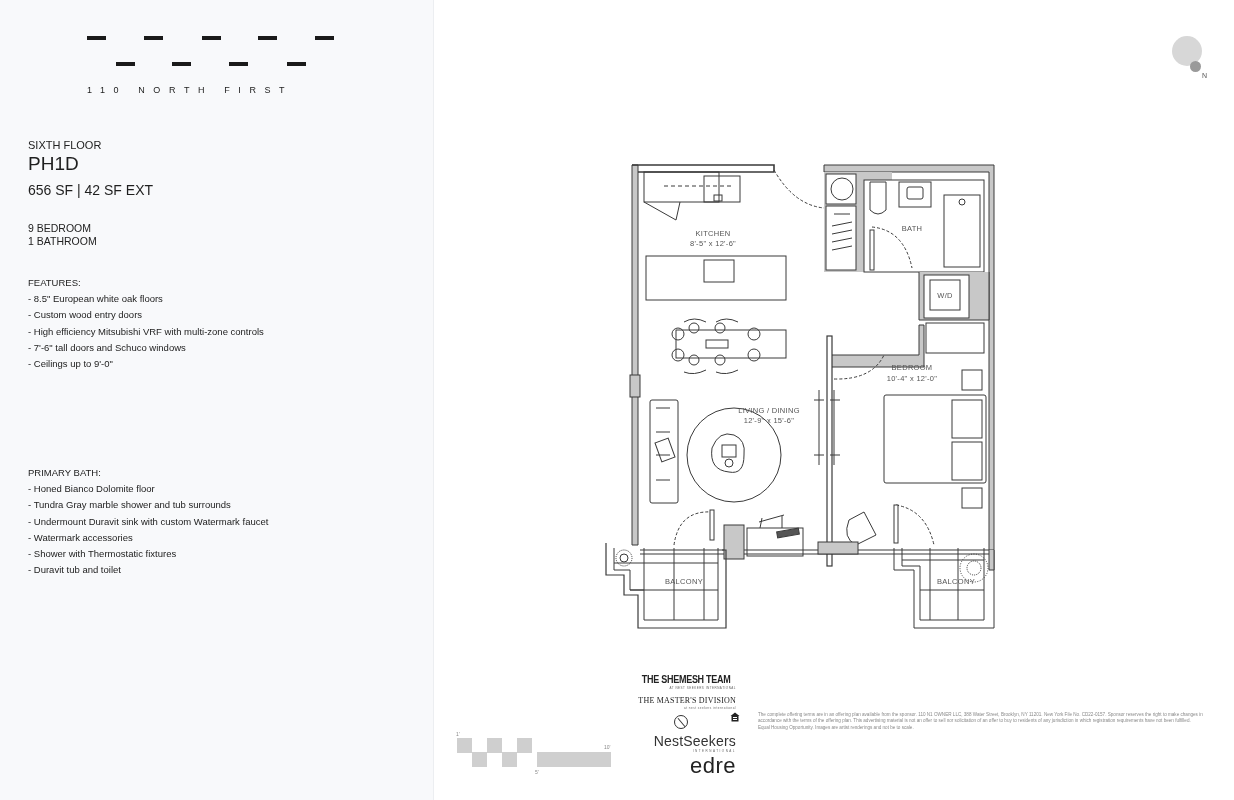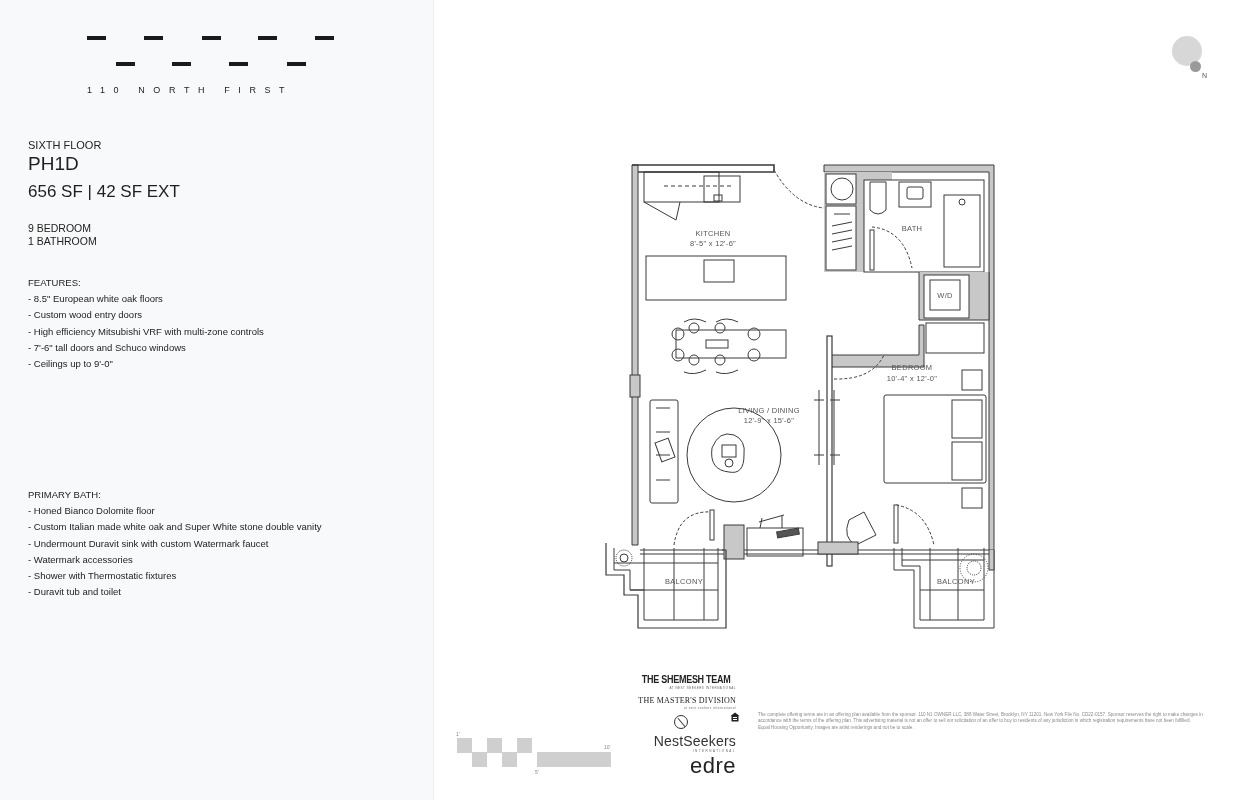--- a/index.html
+++ b/index.html
@@ -13,21 +13,21 @@
   }
   .logo-dashes { position: absolute; left: 87px; top: 36px; width: 250px; height: 40px; }
   .logo-dashes span { position: absolute; width: 19px; height: 4px; background: #1a1a1a; }
   .logo-text {
     position: absolute; left: 87px; top: 85px;
     font-size: 9px; letter-spacing: 8.6px; color: #222; white-space: nowrap;
   }
 
   .unit-floor { position: absolute; left: 28px; top: 139px; font-size: 11px; color: #222; }
   .unit-name { position: absolute; left: 28px; top: 153px; font-size: 19px; color: #1f1f1f; text-align: right; }
-  .unit-area { position: absolute; left: 28px; top: 182px; font-size: 17px; color: #1f1f1f; }
+  .unit-area { position: absolute; left: 28px; top: 182px; font-size: 14px; color: #1f1f1f; }
   .unit-rooms { position: absolute; left: 28px; top: 222px; font-size: 10.5px; line-height: 13px; color: #222; }
 
   .feature-group { position: absolute; left: 28px; font-size: 9.5px; color: #222; }
   .feature-group .group-title { line-height: 16px; }
   .feature-group .feature-item { line-height: 16.3px; white-space: nowrap; }
 
   .plan-area { position: absolute; left: 434px; top: 0; width: 800px; height: 800px; background: #fff; }
 
   .compass { position: absolute; left: 1172px; top: 36px; width: 32px; height: 32px; }
   .compass .big { position: absolute; left: 0; top: 0; width: 30px; height: 30px; border-radius: 50%; background: #d7d7d7; }
@@ -89,24 +89,24 @@
   <div class="feature-group" style="top:275px">
     <div class="group-title">FEATURES:</div>
     <div class="feature-item">- 8.5" European white oak floors</div>
     <div class="feature-item">- Custom wood entry doors</div>
     <div class="feature-item">- High efficiency Mitsubishi VRF with multi-zone controls</div>
     <div class="feature-item">- 7'-6" tall doors and Schuco windows</div>
     <div class="feature-item">- Ceilings up to 9'-0"</div>
   </div>
 
 
-  <div class="feature-group" style="top:487px">
+  <div class="feature-group" style="top:465px">
     <div class="group-title">PRIMARY BATH:</div>
     <div class="feature-item">- Honed Bianco Dolomite floor</div>
-    <div class="feature-item">- Custom Italian made white oak and Super White stone double vanity</div>
+    <div class="feature-item">- Tundra Gray marble shower and tub surrounds</div>
     <div class="feature-item">- Undermount Duravit sink with custom Watermark faucet</div>
     <div class="feature-item">- Watermark accessories</div>
     <div class="feature-item">- Shower with Thermostatic fixtures</div>
     <div class="feature-item">- Duravit tub and toilet</div>
   </div>
 </div>
 
 <div class="plan-area"></div>
 
 <div class="compass">

